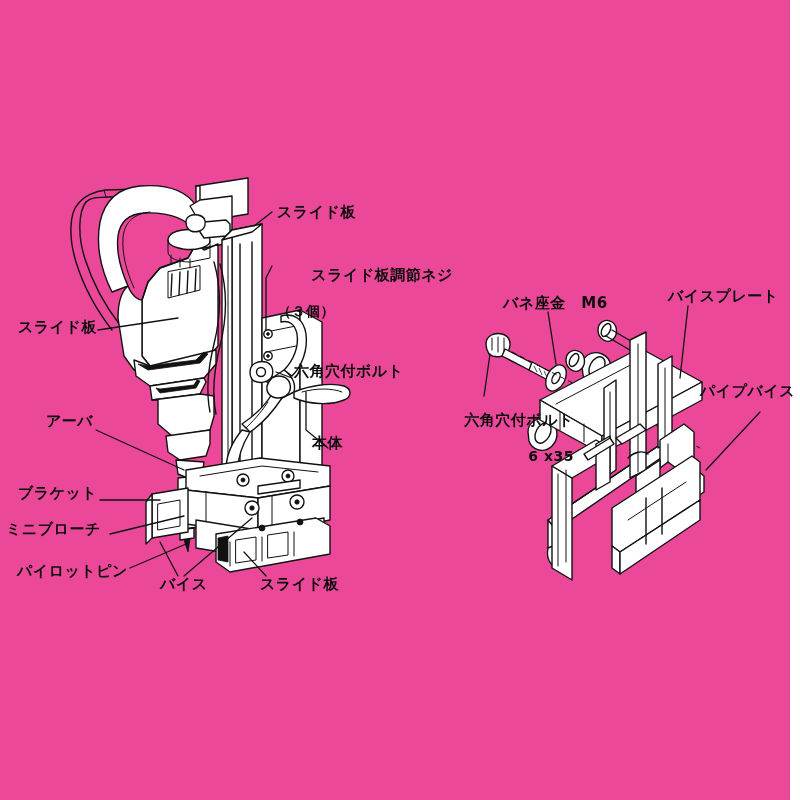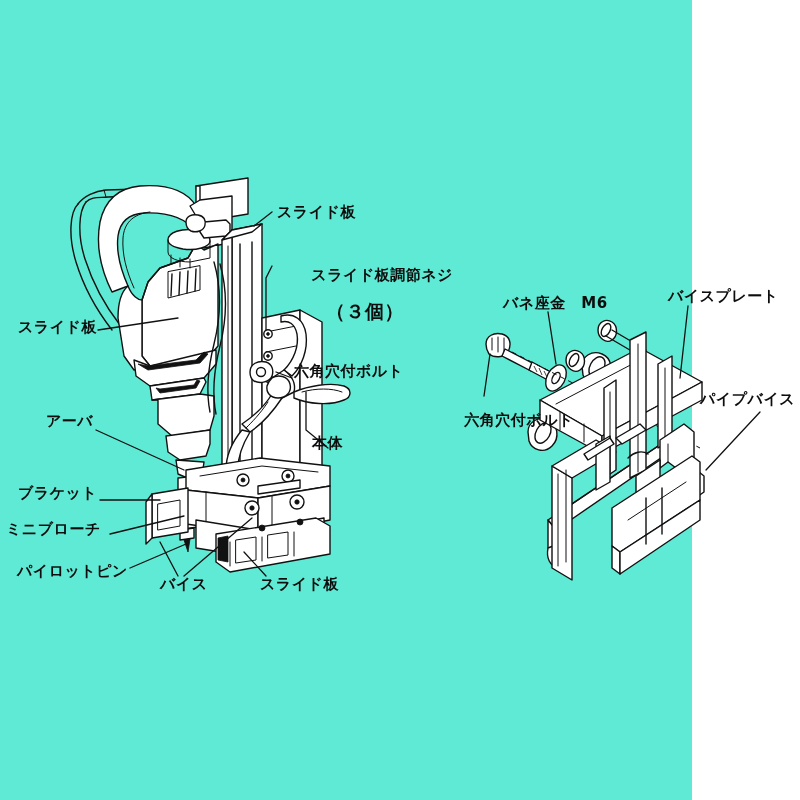--- a/index.html
+++ b/index.html
@@ -3,34 +3,34 @@
 <meta charset="utf-8">
 <title>Parts Diagram</title>
 <style>
   html,body{margin:0;padding:0;background:#ffffff;}
   body{
     width:800px;height:800px;overflow:hidden;
     font-family:"DejaVu Sans","Liberation Sans",sans-serif;
     color:#111111;
     -webkit-font-smoothing:antialiased;
   }
-  #sheet{position:relative;width:692px;height:800px;background:#5eead4;}
+  #sheet{position:relative;width:790px;height:800px;background:#ec4899;}
   svg#art{position:absolute;left:0;top:0;width:800px;height:800px;}
 
   .lbl{
     position:absolute;
     font-size:15px;
     line-height:18px;
     font-weight:700;
     letter-spacing:0.5px;
     color:#0d0d0d;
     white-space:pre;
     font-family:"DejaVu Sans","Liberation Sans",sans-serif;
   }
-  .lbl .sub{display:block;font-size:19px;letter-spacing:0.5px;}
+  .lbl .sub{display:block;font-size:14px;letter-spacing:0.5px;}
 
   
   .ln{fill:none;stroke:#111;stroke-width:1.4;stroke-linecap:round;stroke-linejoin:round;}
   .ln-t{fill:none;stroke:#111;stroke-width:1.0;stroke-linecap:round;stroke-linejoin:round;}
   .fil-w{fill:#ffffff;stroke:#111;stroke-width:1.4;stroke-linejoin:round;}
   .fil-k{fill:#111111;stroke:#111111;stroke-width:0.8;}
   .dash{fill:none;stroke:#111;stroke-width:1.0;stroke-dasharray:5 4;}
   .lead{fill:none;stroke:#111;stroke-width:1.3;stroke-linecap:round;}
 </style>
 </head>
@@ -282,21 +282,21 @@
         <path class="lead" d="M688,306 L680,378"></path>
         <path class="lead" d="M484,396 L490,354"></path>
         <path class="lead" d="M760,412 L706,470"></path>
       </g>
     </g>
   </svg>
 
   <div>
     <div class="lbl" style="left:277px;top:203px;"><span>スライド板</span></div>
 
-    <div class="lbl" style="left:277px;top:248px;text-align:center;">
+    <div class="lbl" style="left:277px;top:248px;">
       <span>スライド板調節ネジ</span>
       <span class="sub">（３個）</span>
     </div>
 
     <div class="lbl" style="left:18px;top:318px;"><span>スライド板</span></div>
 
     <div class="lbl" style="left:294px;top:362px;"><span>六角穴付ボルト</span></div>
 
     <div class="lbl" style="left:46px;top:412px;"><span>アーバ</span></div>
 
@@ -313,18 +313,19 @@
     <div class="lbl" style="left:260px;top:575px;"><span>スライド板</span></div>
   </div>
 
   <div>
     <div class="lbl" style="left:503px;top:294px;text-align:right;"><span>バネ座金　M6</span></div>
 
     <div class="lbl" style="left:668px;top:287px;"><span>バイスプレート</span></div>
 
     <div class="lbl" style="left:430px;top:393px;text-align:right;">
       <span>六角穴付ボルト</span>
+      <span class="sub">6 x35</span>
     </div>
 
-    <div class="lbl" style="left:700px;top:390px;"><span>パイプバイス</span></div>
+    <div class="lbl" style="left:700px;top:382px;"><span>パイプバイス</span></div>
   </div>
 
 </div>
 
 </body></html>

